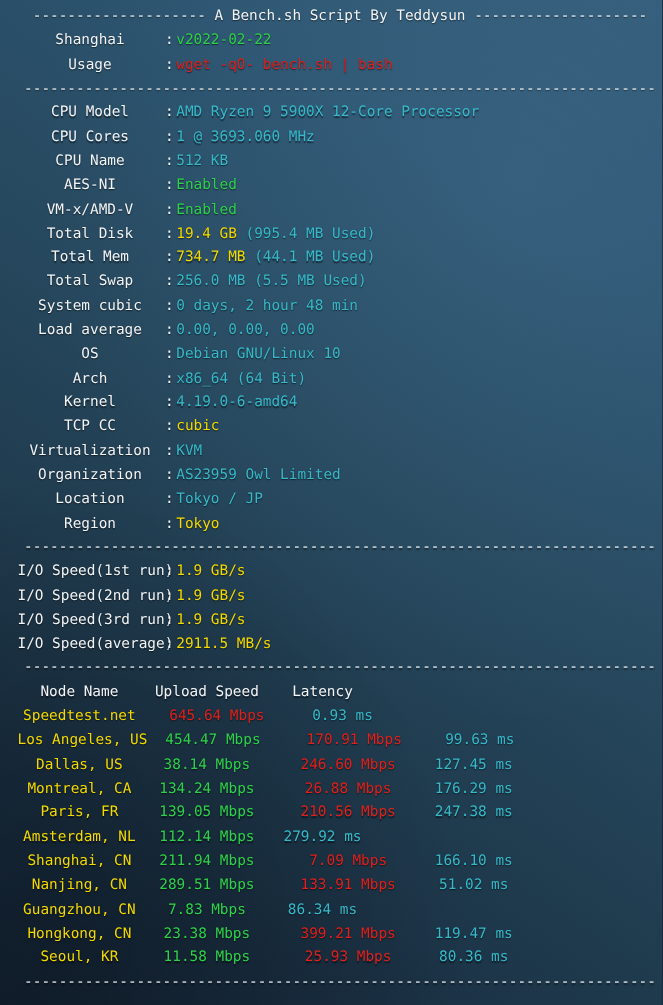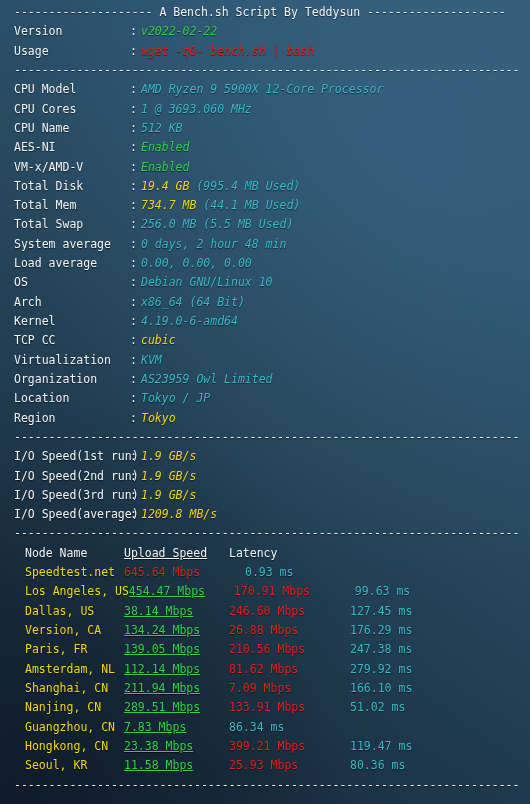--- a/index.html
+++ b/index.html
@@ -22,20 +22,21 @@
     box-sizing: border-box;
     padding: 0;
     
     background:
       linear-gradient(215deg, #315a76 0%, #2c5470 22%, #27495f 45%, #1f3a4d 68%, #192e41 85%, #152639 100%);
     color: #e9eef2;
     font-size: 11.5px;
     line-height: 19.32px;
     letter-spacing: 0px;
     text-shadow: 0 1px 1px rgba(0,0,0,0.55);
+    text-align: center;
   }
 
   
   #terminal::after {
     content: "";
     position: absolute;
     inset: 0;
     pointer-events: none;
     background:
       radial-gradient(ellipse 120% 90% at 78% 18%, rgba(90,140,175,0.20) 0%, rgba(90,140,175,0.0) 60%),
@@ -77,103 +78,102 @@
     flex: 0 0 116px;
     white-space: pre;
   }
   .kv .sep {
     color: #f2f4f6;
     flex: 0 0 11px;
     white-space: pre;
   }
   .kv .v {
     white-space: pre;
-    font-style: italic;
   }
 
   
   .c-green  { color: #2fd14a; }
   .c-red    { color: #e0201b; }
   .c-cyan   { color: #37b9c9; }
   .c-yellow { color: #f3d900; }
 
   
   .trow {
     display: flex;
     height: 19.32px;
     white-space: pre;
     padding-left: 14px;
     box-sizing: border-box;
   }
-  .trow .c-node { flex: 0 0 99px; white-space: pre; margin-left: 11px; }
-  .trow .c-up   { flex: 0 0 105px; white-space: pre; text-decoration: underline; }
+  .trow .c-node { flex: 0 0 99px; white-space: pre; }
+  .trow .c-up   { flex: 0 0 105px; white-space: pre; }
   .trow .c-down { flex: 0 0 121px; white-space: pre; }
   .trow .c-lat  { flex: 0 0 80px;  white-space: pre; }
   .thead .c-node,
   .thead .c-up,
   .thead .c-down,
   .thead .c-lat { color: #f2f4f6; }
 
   .spacer { height: 19.32px; }
 </style>
 </head>
 <body>
 
 <div id="terminal">
   <div class="screen">
 
     <div class="line title-line">-------------------- A Bench.sh Script By Teddysun --------------------</div>
 
     <div>
-        <div class="kv"><span class="k">Version</span><span class="sep">:</span><span class="v c-green">v2022-02-22</span></div>
+        <div class="kv"><span class="k">Shanghai</span><span class="sep">:</span><span class="v c-green">v2022-02-22</span></div>
         <div class="kv"><span class="k">Usage</span><span class="sep">:</span><span class="v c-red">wget -qO- bench.sh | bash</span></div>
       </div>
 
     <div class="line rule">-------------------------------------------------------------------------</div>
 
     <div>
         <div class="kv"><span class="k">CPU Model</span><span class="sep">:</span><span class="v c-cyan">AMD Ryzen 9 5900X 12-Core Processor</span></div>
         <div class="kv"><span class="k">CPU Cores</span><span class="sep">:</span><span class="v c-cyan">1 @ 3693.060 MHz</span></div>
         <div class="kv"><span class="k">CPU Name</span><span class="sep">:</span><span class="v c-cyan">512 KB</span></div>
         <div class="kv"><span class="k">AES-NI</span><span class="sep">:</span><span class="v c-green">Enabled</span></div>
         <div class="kv"><span class="k">VM-x/AMD-V</span><span class="sep">:</span><span class="v c-green">Enabled</span></div>
         <div class="kv"><span class="k">Total Disk</span><span class="sep">:</span><span class="v c-yellow">19.4 GB</span><span class="v c-cyan"> (995.4 MB Used)</span></div>
         <div class="kv"><span class="k">Total Mem</span><span class="sep">:</span><span class="v c-yellow">734.7 MB</span><span class="v c-cyan"> (44.1 MB Used)</span></div>
         <div class="kv"><span class="k">Total Swap</span><span class="sep">:</span><span class="v c-cyan">256.0 MB</span><span class="v c-cyan"> (5.5 MB Used)</span></div>
-        <div class="kv"><span class="k">System average</span><span class="sep">:</span><span class="v c-cyan">0 days, 2 hour 48 min</span></div>
+        <div class="kv"><span class="k">System cubic</span><span class="sep">:</span><span class="v c-cyan">0 days, 2 hour 48 min</span></div>
         <div class="kv"><span class="k">Load average</span><span class="sep">:</span><span class="v c-cyan">0.00, 0.00, 0.00</span></div>
         <div class="kv"><span class="k">OS</span><span class="sep">:</span><span class="v c-cyan">Debian GNU/Linux 10</span></div>
         <div class="kv"><span class="k">Arch</span><span class="sep">:</span><span class="v c-cyan">x86_64 (64 Bit)</span></div>
         <div class="kv"><span class="k">Kernel</span><span class="sep">:</span><span class="v c-cyan">4.19.0-6-amd64</span></div>
         <div class="kv"><span class="k">TCP CC</span><span class="sep">:</span><span class="v c-yellow">cubic</span></div>
         <div class="kv"><span class="k">Virtualization</span><span class="sep">:</span><span class="v c-cyan">KVM</span></div>
         <div class="kv"><span class="k">Organization</span><span class="sep">:</span><span class="v c-cyan">AS23959 Owl Limited</span></div>
         <div class="kv"><span class="k">Location</span><span class="sep">:</span><span class="v c-cyan">Tokyo / JP</span></div>
         <div class="kv"><span class="k">Region</span><span class="sep">:</span><span class="v c-yellow">Tokyo</span></div>
       </div>
 
     <div class="line rule">-------------------------------------------------------------------------</div>
 
     <div>
         <div class="kv"><span class="k">I/O Speed(1st run)</span><span class="sep">:</span><span class="v c-yellow">1.9 GB/s</span></div>
         <div class="kv"><span class="k">I/O Speed(2nd run)</span><span class="sep">:</span><span class="v c-yellow">1.9 GB/s</span></div>
         <div class="kv"><span class="k">I/O Speed(3rd run)</span><span class="sep">:</span><span class="v c-yellow">1.9 GB/s</span></div>
-        <div class="kv"><span class="k">I/O Speed(average)</span><span class="sep">:</span><span class="v c-yellow">1209.8 MB/s</span></div>
+        <div class="kv"><span class="k">I/O Speed(average)</span><span class="sep">:</span><span class="v c-yellow">2911.5 MB/s</span></div>
       </div>
 
     <div class="line rule">-------------------------------------------------------------------------</div>
 
     <div>
         <div class="trow thead"><span class="c-node">Node Name</span><span class="c-up">Upload Speed</span><span class="c-lat">Latency</span></div>
         <div class="trow"><span class="c-node c-yellow">Speedtest.net</span><span class="c-down c-red">645.64 Mbps</span><span class="c-lat c-cyan">0.93 ms</span></div>
         <div class="trow"><span class="c-node c-yellow">Los Angeles, US</span><span class="c-up c-green">454.47 Mbps</span><span class="c-down c-red">170.91 Mbps</span><span class="c-lat c-cyan">99.63 ms</span></div>
         <div class="trow"><span class="c-node c-yellow">Dallas, US</span><span class="c-up c-green">38.14 Mbps</span><span class="c-down c-red">246.60 Mbps</span><span class="c-lat c-cyan">127.45 ms</span></div>
-        <div class="trow"><span class="c-node c-yellow">Version, CA</span><span class="c-up c-green">134.24 Mbps</span><span class="c-down c-red">26.88 Mbps</span><span class="c-lat c-cyan">176.29 ms</span></div>
+        <div class="trow"><span class="c-node c-yellow">Montreal, CA</span><span class="c-up c-green">134.24 Mbps</span><span class="c-down c-red">26.88 Mbps</span><span class="c-lat c-cyan">176.29 ms</span></div>
         <div class="trow"><span class="c-node c-yellow">Paris, FR</span><span class="c-up c-green">139.05 Mbps</span><span class="c-down c-red">210.56 Mbps</span><span class="c-lat c-cyan">247.38 ms</span></div>
-        <div class="trow"><span class="c-node c-yellow">Amsterdam, NL</span><span class="c-up c-green">112.14 Mbps</span><span class="c-down c-red">81.62 Mbps</span><span class="c-lat c-cyan">279.92 ms</span></div>
+        <div class="trow"><span class="c-node c-yellow">Amsterdam, NL</span><span class="c-up c-green">112.14 Mbps</span><span class="c-lat c-cyan">279.92 ms</span></div>
         <div class="trow"><span class="c-node c-yellow">Shanghai, CN</span><span class="c-up c-green">211.94 Mbps</span><span class="c-down c-red">7.09 Mbps</span><span class="c-lat c-cyan">166.10 ms</span></div>
         <div class="trow"><span class="c-node c-yellow">Nanjing, CN</span><span class="c-up c-green">289.51 Mbps</span><span class="c-down c-red">133.91 Mbps</span><span class="c-lat c-cyan">51.02 ms</span></div>
         <div class="trow"><span class="c-node c-yellow">Guangzhou, CN</span><span class="c-up c-green">7.83 Mbps</span><span class="c-lat c-cyan">86.34 ms</span></div>
         <div class="trow"><span class="c-node c-yellow">Hongkong, CN</span><span class="c-up c-green">23.38 Mbps</span><span class="c-down c-red">399.21 Mbps</span><span class="c-lat c-cyan">119.47 ms</span></div>
         <div class="trow"><span class="c-node c-yellow">Seoul, KR</span><span class="c-up c-green">11.58 Mbps</span><span class="c-down c-red">25.93 Mbps</span><span class="c-lat c-cyan">80.36 ms</span></div>
       </div>
 
     <div class="line rule">-------------------------------------------------------------------------</div>
 
     <div class="spacer"></div>

